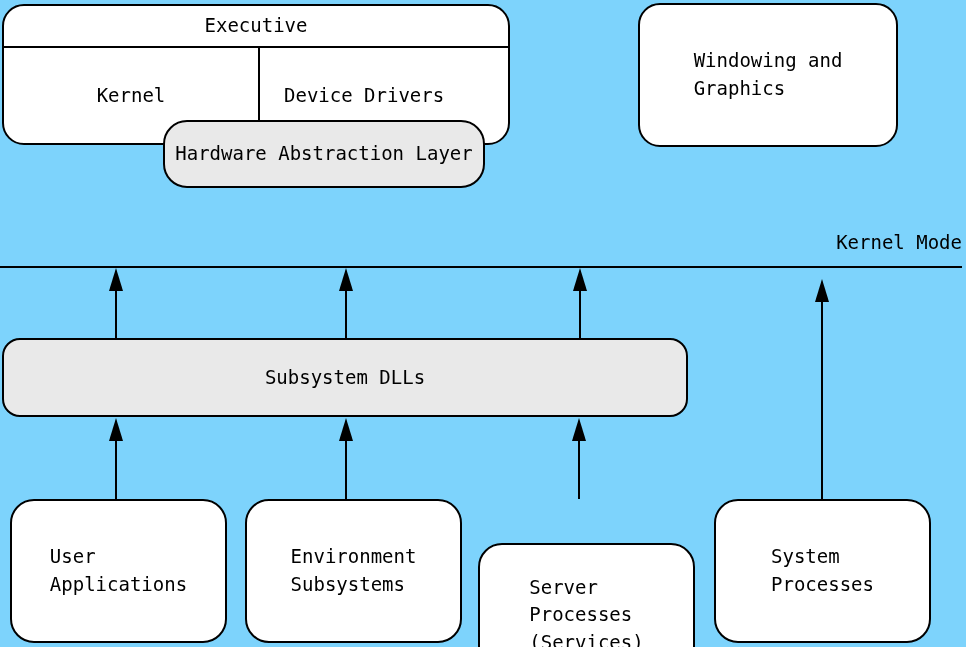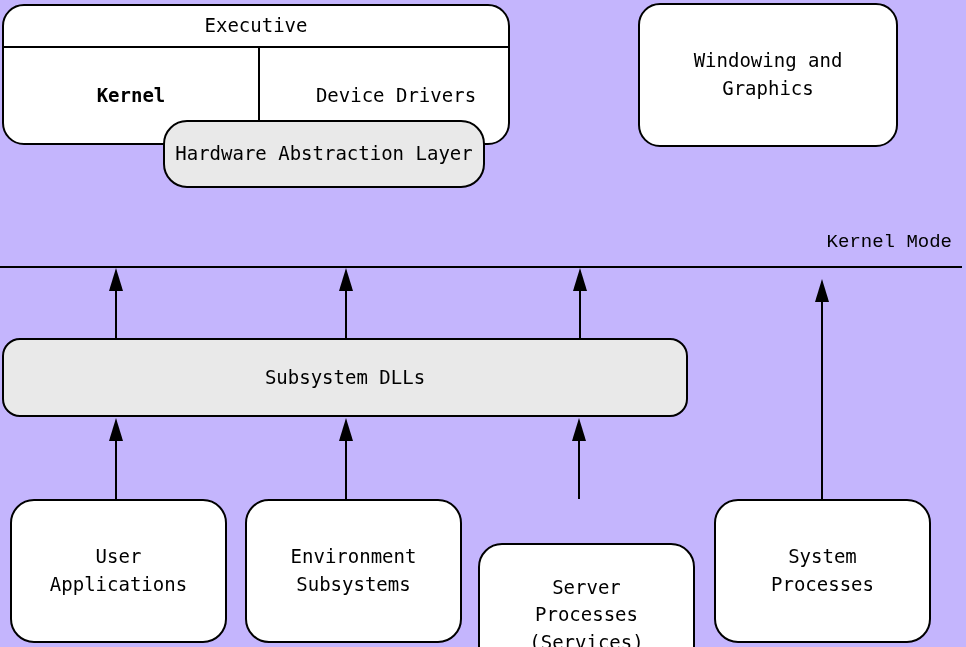--- a/index.html
+++ b/index.html
@@ -4,35 +4,34 @@
 <style>
   html, body {
     margin: 0;
     padding: 0;
     background: #ffffff;
   }
   #diagram {
     position: relative;
     width: 966px;
     height: 647px;
-    background: #c4b5fd;
+    background: #7dd3fc;
     font-family: "DejaVu Sans Mono", "Liberation Mono", monospace;
     font-size: 19px;
     color: #000000;
     overflow: hidden;
   }
   .box {
     position: absolute;
     border: 2px solid #000000;
     background: #ffffff;
     box-sizing: border-box;
     display: flex;
     align-items: center;
     justify-content: center;
-    text-align: center;
   }
   .rounded { border-radius: 22px; }
   .shaded  { background: #e9e9e9; }
   .label   { white-space: pre-line; line-height: 1.45; }
 
   
   #executive-box {
     position: absolute;
     left: 2px; top: 4px;
     width: 508px; height: 141px;
@@ -53,27 +52,26 @@
   #executive-lower {
     flex: 1;
     display: flex;
   }
   #kernel-cell {
     width: 254px;
     border-right: 2px solid #000000;
     display: flex;
     align-items: center;
     justify-content: center;
-    font-weight: bold;
   }
   #device-drivers-cell {
     flex: 1;
     display: flex;
     align-items: center;
-    justify-content: center;
+    justify-content: flex-start;
     margin-left: 24px;
   }
   #hal-box {
     left: 163px; top: 120px;
     width: 322px; height: 68px;
     border-radius: 24px;
   }
   #windowing-box {
     left: 638px; top: 3px;
     width: 260px; height: 144px;
@@ -81,21 +79,21 @@
   #mode-line {
     position: absolute;
     left: 0; top: 266px;
     width: 962px; height: 2px;
     background: #000000;
   }
   .mode-label {
     position: absolute;
     text-align: right;
   }
-  #kernel-mode-label { top: 229px; right: 14px; font-family: Liberation Mono, monospace; }
+  #kernel-mode-label { top: 229px; right: 4px; }
   #user-mode-label   { top: 284px; right: 3px; }
 
   #subsystem-dlls-box {
     left: 2px; top: 338px;
     width: 686px; height: 79px;
     border-radius: 18px;
   }
   .process-box {
     top: 499px;
     height: 144px;

